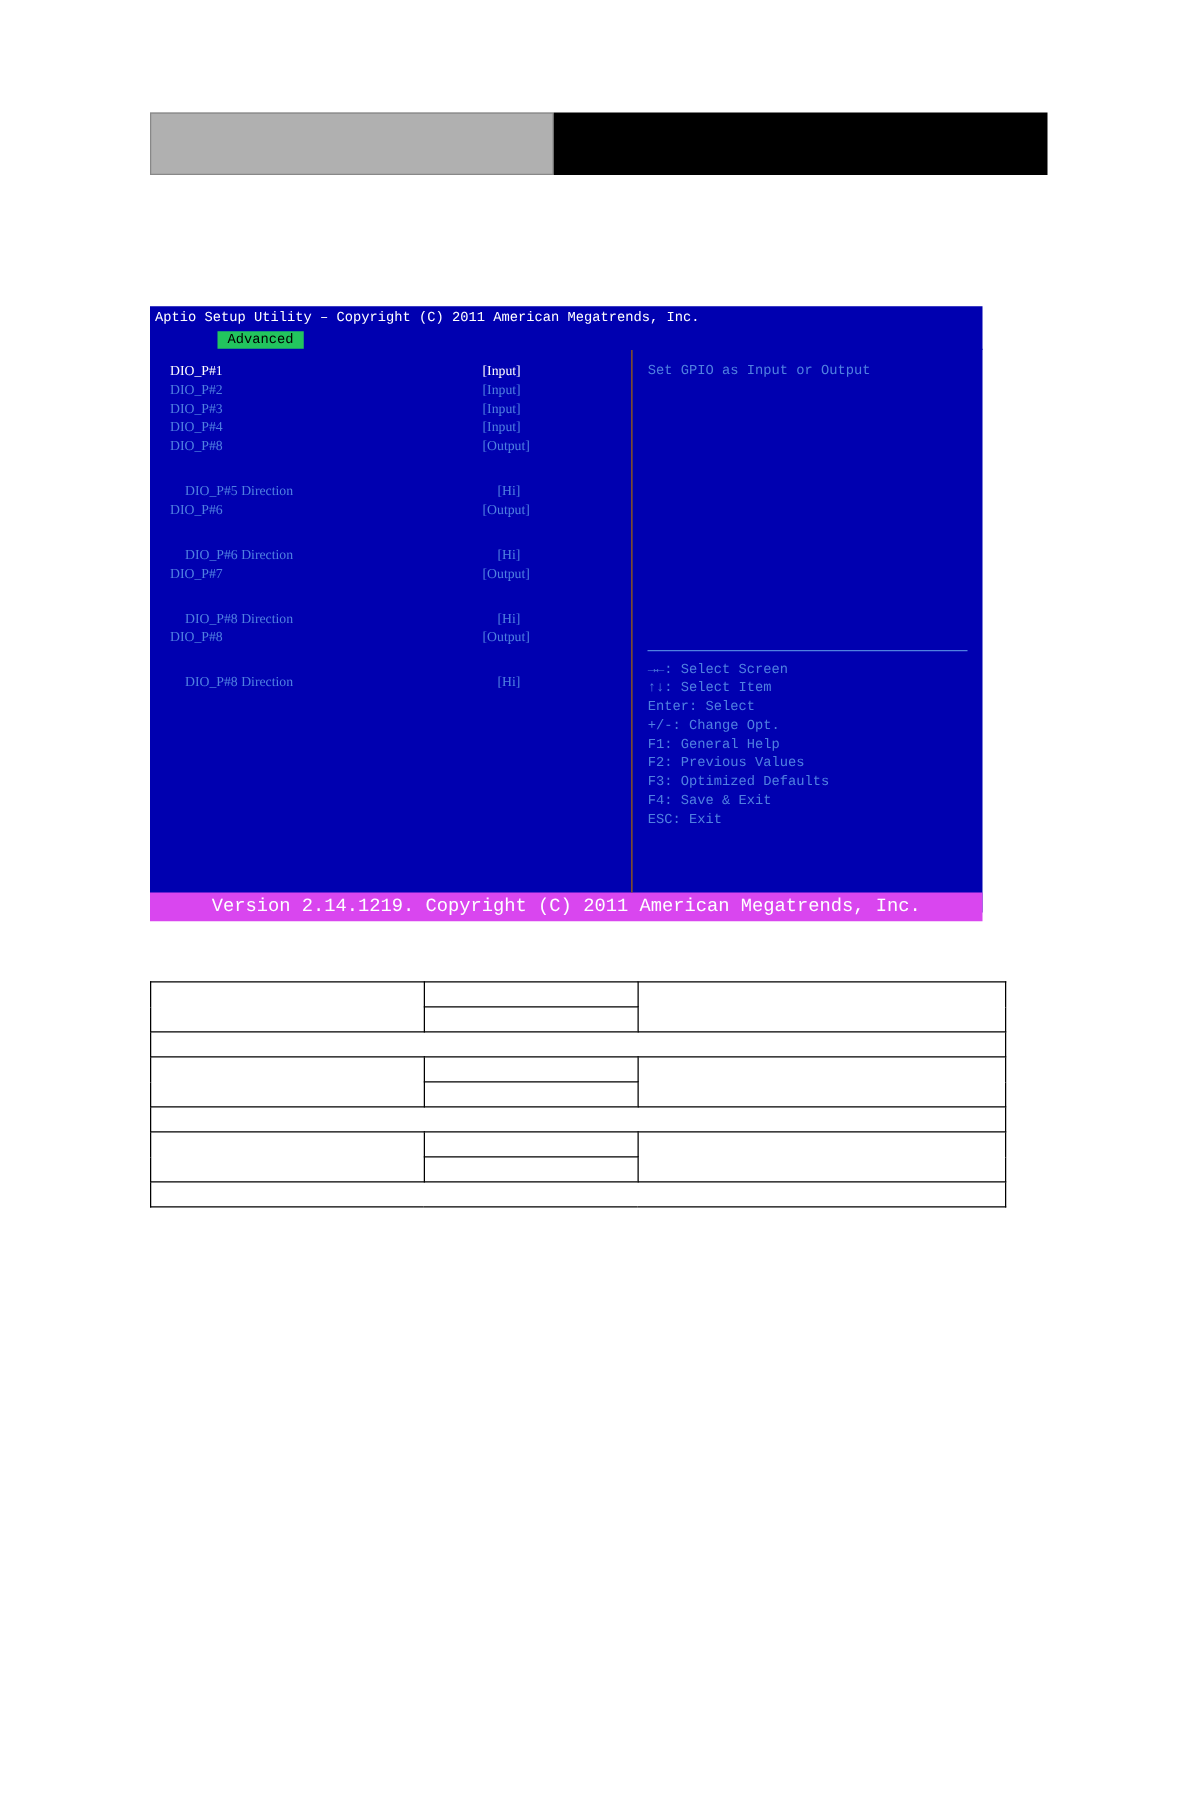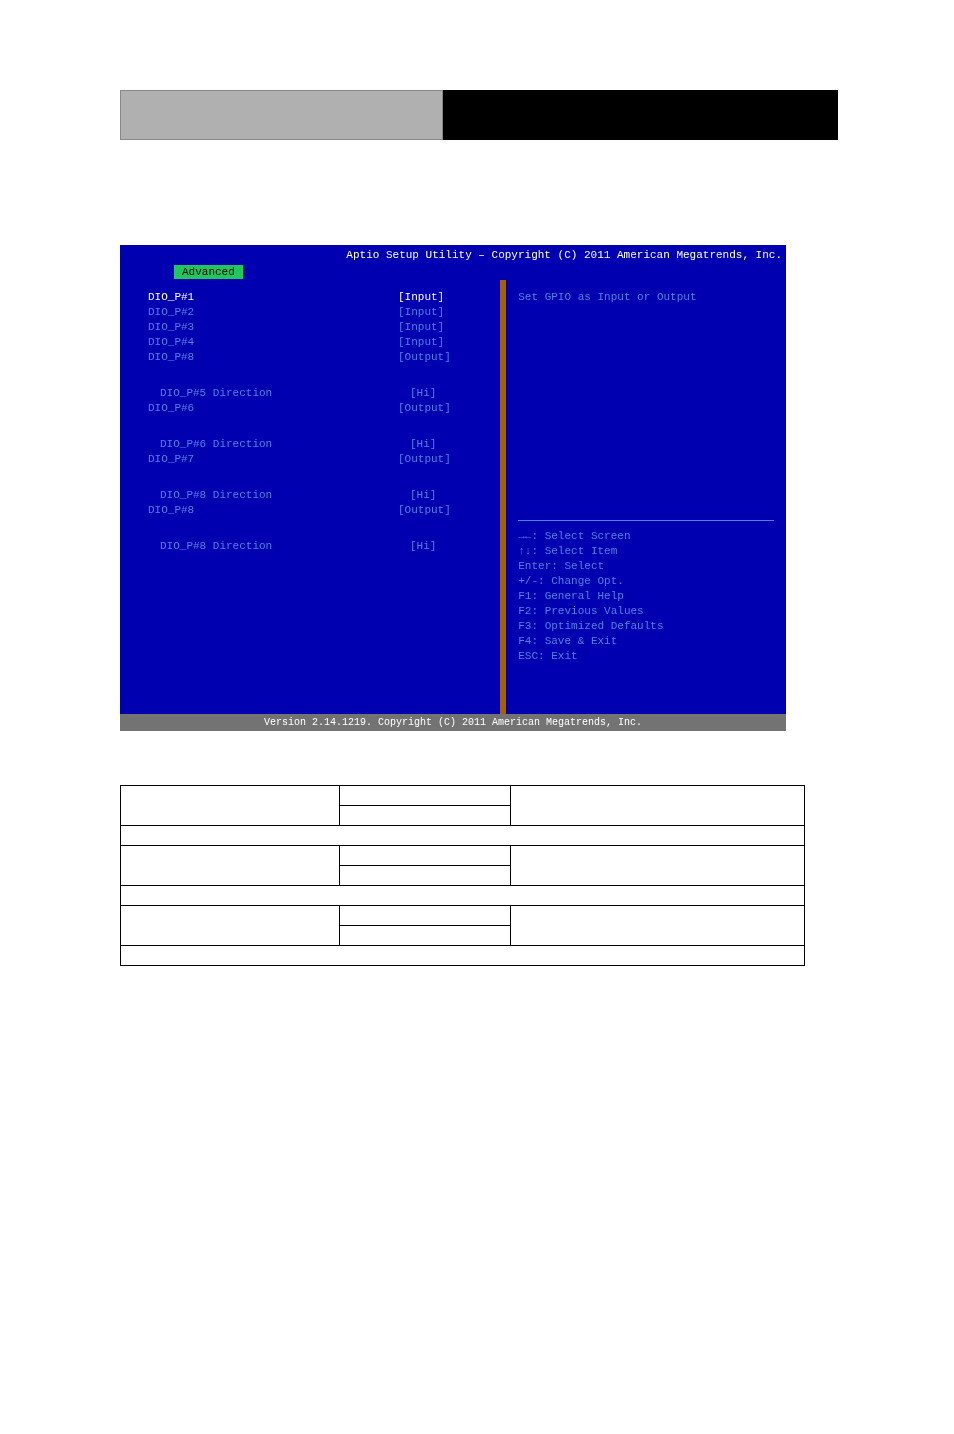--- a/index.html
+++ b/index.html
@@ -32,42 +32,43 @@
       top: 245px;
       left: 120px;
       width: 666px;
       height: 485px;
       background: #0000b0;
       font-family: 'Courier New', monospace;
       font-size: 11px;
       color: #fff;
     }
     .bios-title {
-      text-align: right;
+      text-align: left;
       padding: 4px;
       color: #fff;
       font-size: 11px;
     }
     .bios-tab {
       display: inline-block;
       background: #22c55e;
       color: #000;
       padding: 1px 8px;
       margin-left: 54px;
       font-size: 11px;
     }
     .bios-body {
       display: flex;
       border-top: 1px solid #0000b0;
       height: 435px;
     }
     .bios-left {
       width: 58%;
-      padding: 10px 28px;
-      border-right: 6px solid #a16207;
+      padding: 10px 16px;
+      border-right: 1px solid #a16207;
+      font-family: Liberation Serif, serif;
     }
     .bios-right {
       width: 42%;
       padding: 10px 12px;
       display: flex;
       flex-direction: column;
     }
     .bios-row {
       display: flex;
       color: #5080e0;
@@ -82,24 +83,24 @@
       color: #5080e0;
       line-height: 15px;
     }
     .help-divider {
       border-top: 1px solid #5080e0;
       margin: 8px 0;
     }
     .help-spacer { flex: 1; }
     .bios-footer {
       text-align: center;
-      background: #737373;
+      background: #d946ef;
       color: #fff;
       padding: 3px;
-      font-size: 10px;
+      font-size: 15px;
     }
     .options-table {
       position: absolute;
       top: 785px;
       left: 120px;
       width: 685px;
       border-collapse: collapse;
       font-size: 12px;
     }
     .options-table td {

